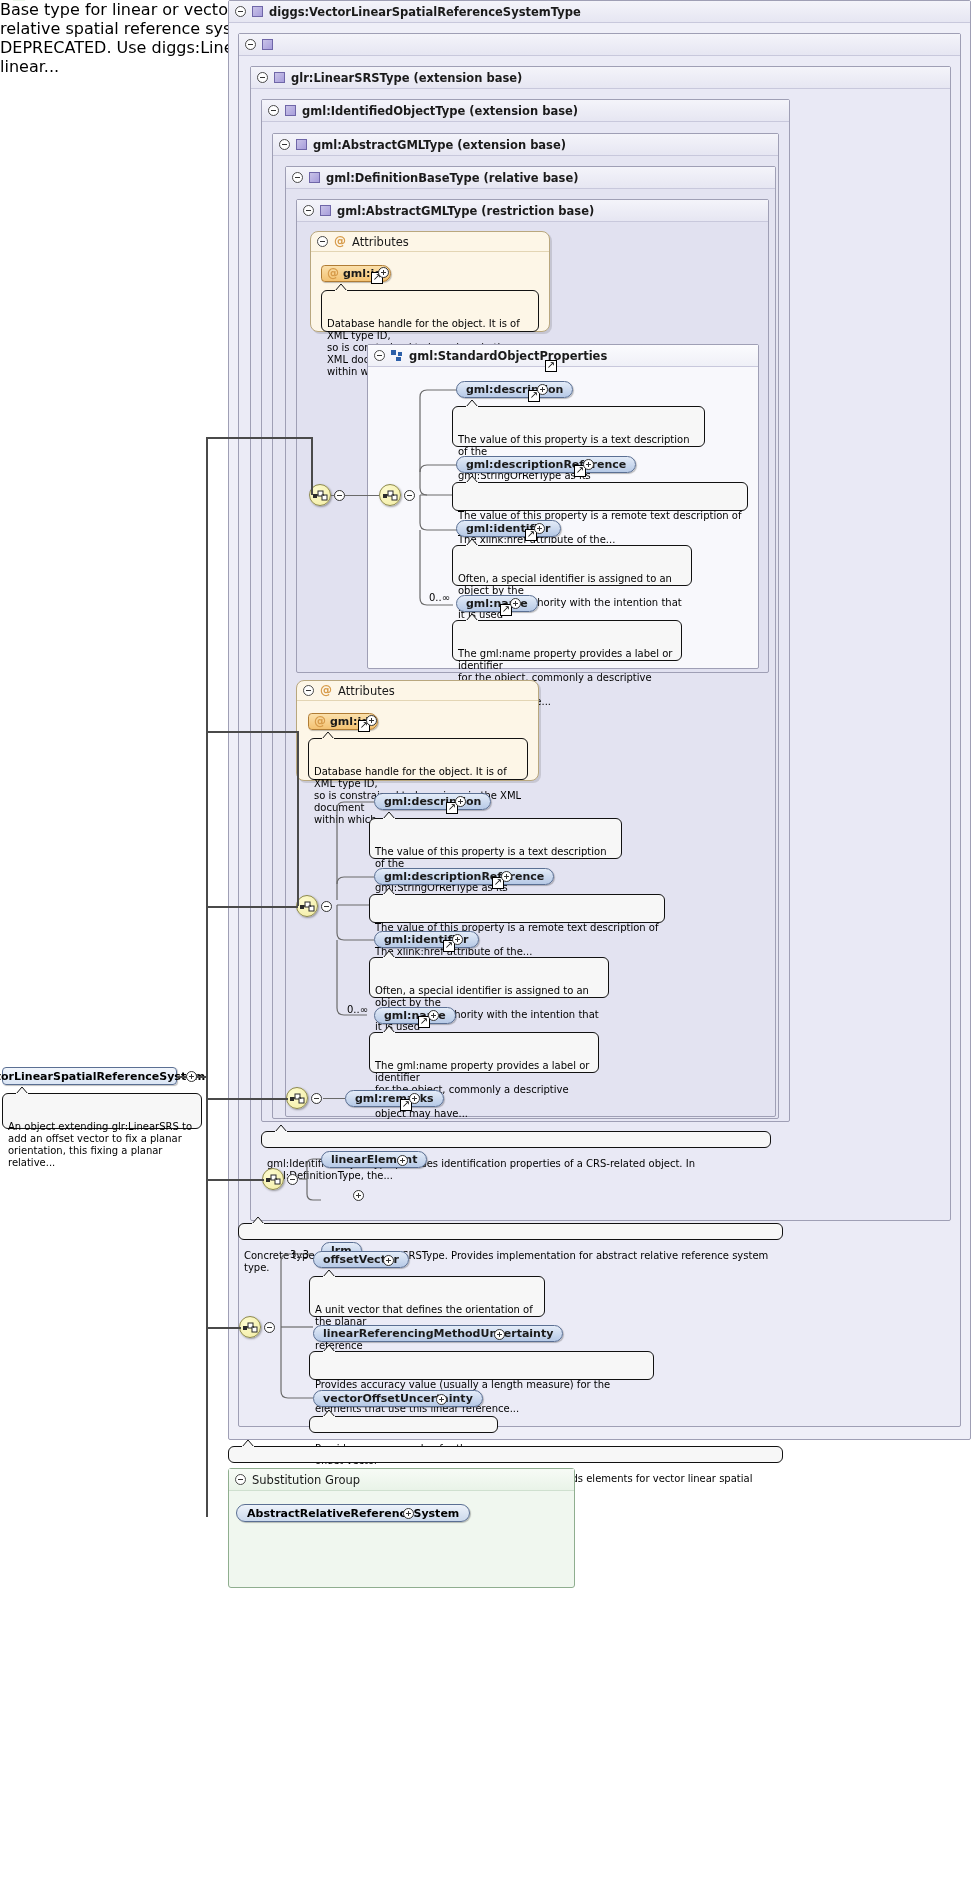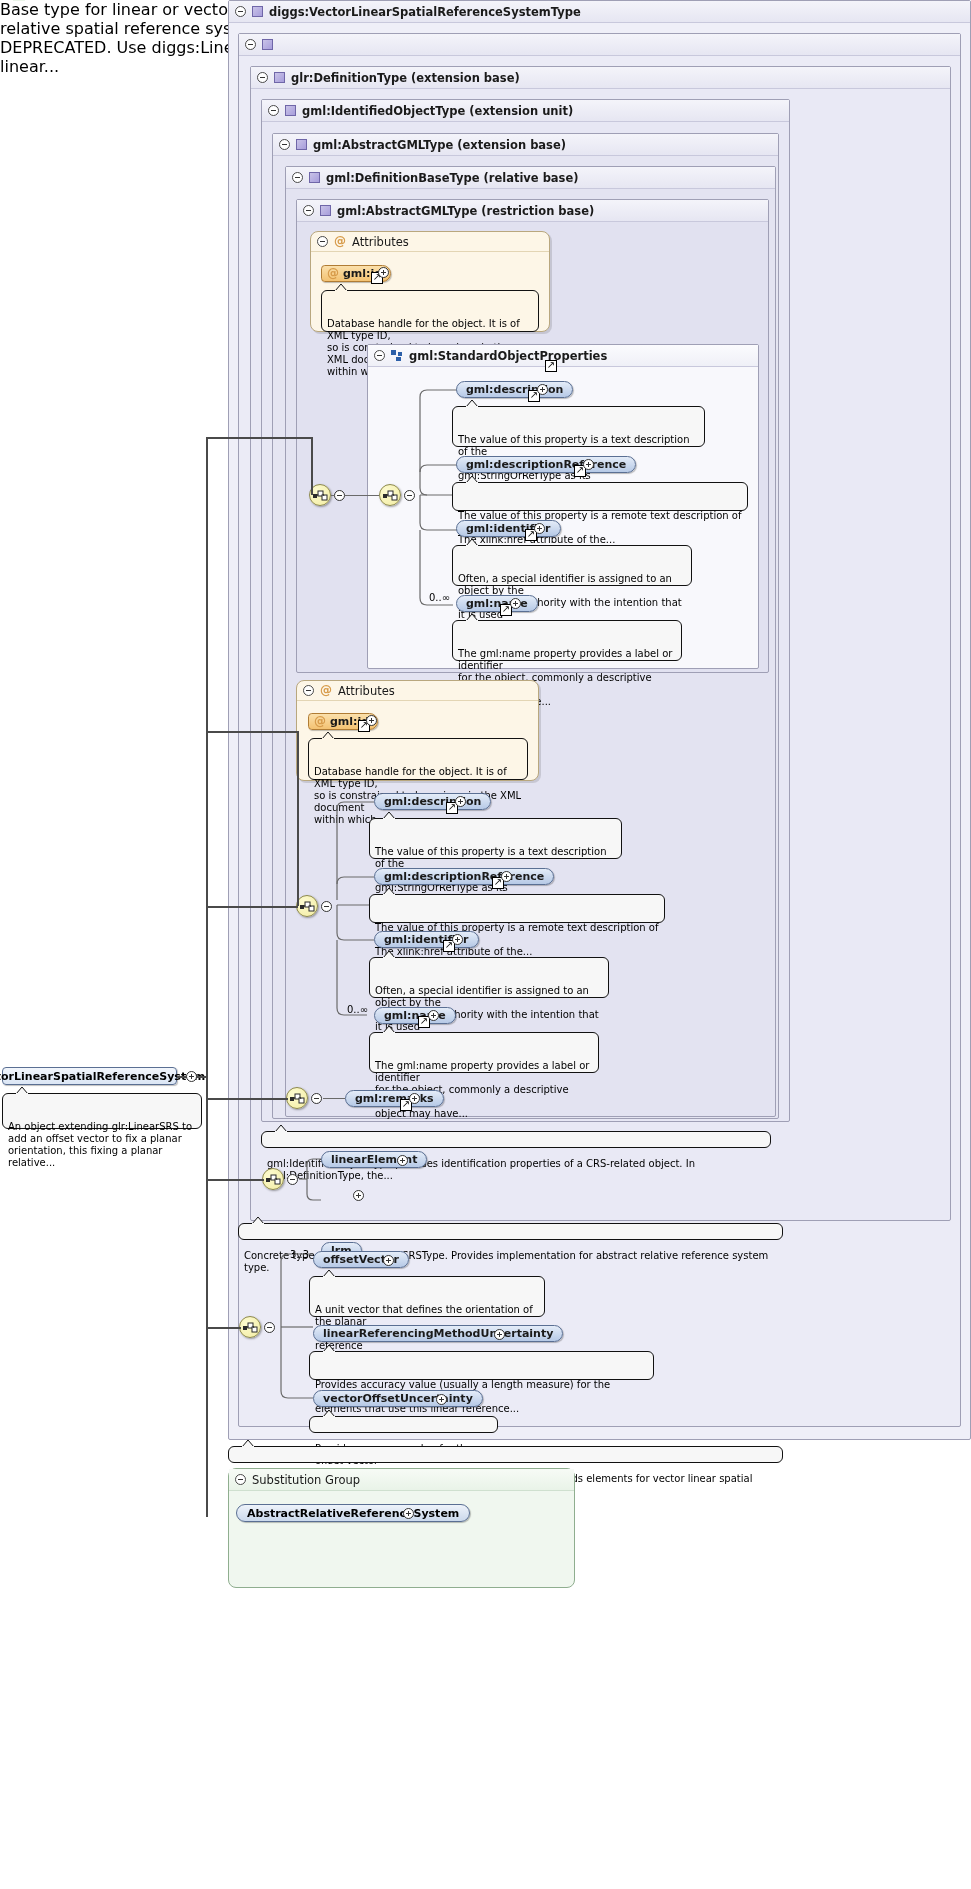--- a/index.html
+++ b/index.html
@@ -202,21 +202,21 @@
     display:flex; align-items:center; justify-content:center;
     padding:0 7px; height:18px;
     box-shadow: 1px 1px 1px rgba(0,0,0,0.25);
     white-space:nowrap;
   }
 
   
   .sgbox {
     position:absolute;
     border:1px solid #8fae8f;
-    border-radius:8px;
+    border-radius:3px;
     background:#f0f7ef;
   }
   .sgbox .sg-header {
     height:22px; line-height:22px;
     display:flex; align-items:center; gap:6px;
     padding-left:6px;
     font-size:11.5px; color:#1a1a1a;
     border-bottom:1px solid #cfe0cf;
     background: linear-gradient(to bottom,#f7fbf6,#e9f3e8);
   }
@@ -245,29 +245,29 @@
     <div class="tb-header">
       <span class="exp"></span>
       <span class="ct-icon"></span>
     </div>
   </div>
 
   <div class="typebox lvl3" style="left:250px; top:66px; width:701px; height:1155px;">
     <div class="tb-header">
       <span class="exp"></span>
       <span class="ct-icon"></span>
-      <span>glr:DefinitionType (extension base)</span>
+      <span>glr:LinearSRSType (extension base)</span>
     </div>
   </div>
 
   <div class="typebox lvl4" style="left:261px; top:99px; width:529px; height:1023px;">
     <div class="tb-header">
       <span class="exp"></span>
       <span class="ct-icon"></span>
-      <span>gml:IdentifiedObjectType (extension unit)</span>
+      <span>gml:IdentifiedObjectType (extension base)</span>
     </div>
   </div>
 
   <div class="typebox lvl5" style="left:272px; top:133px; width:507px; height:986px;">
     <div class="tb-header">
       <span class="exp"></span>
       <span class="ct-icon"></span>
       <span>gml:AbstractGMLType (extension base)</span>
     </div>
   </div>

